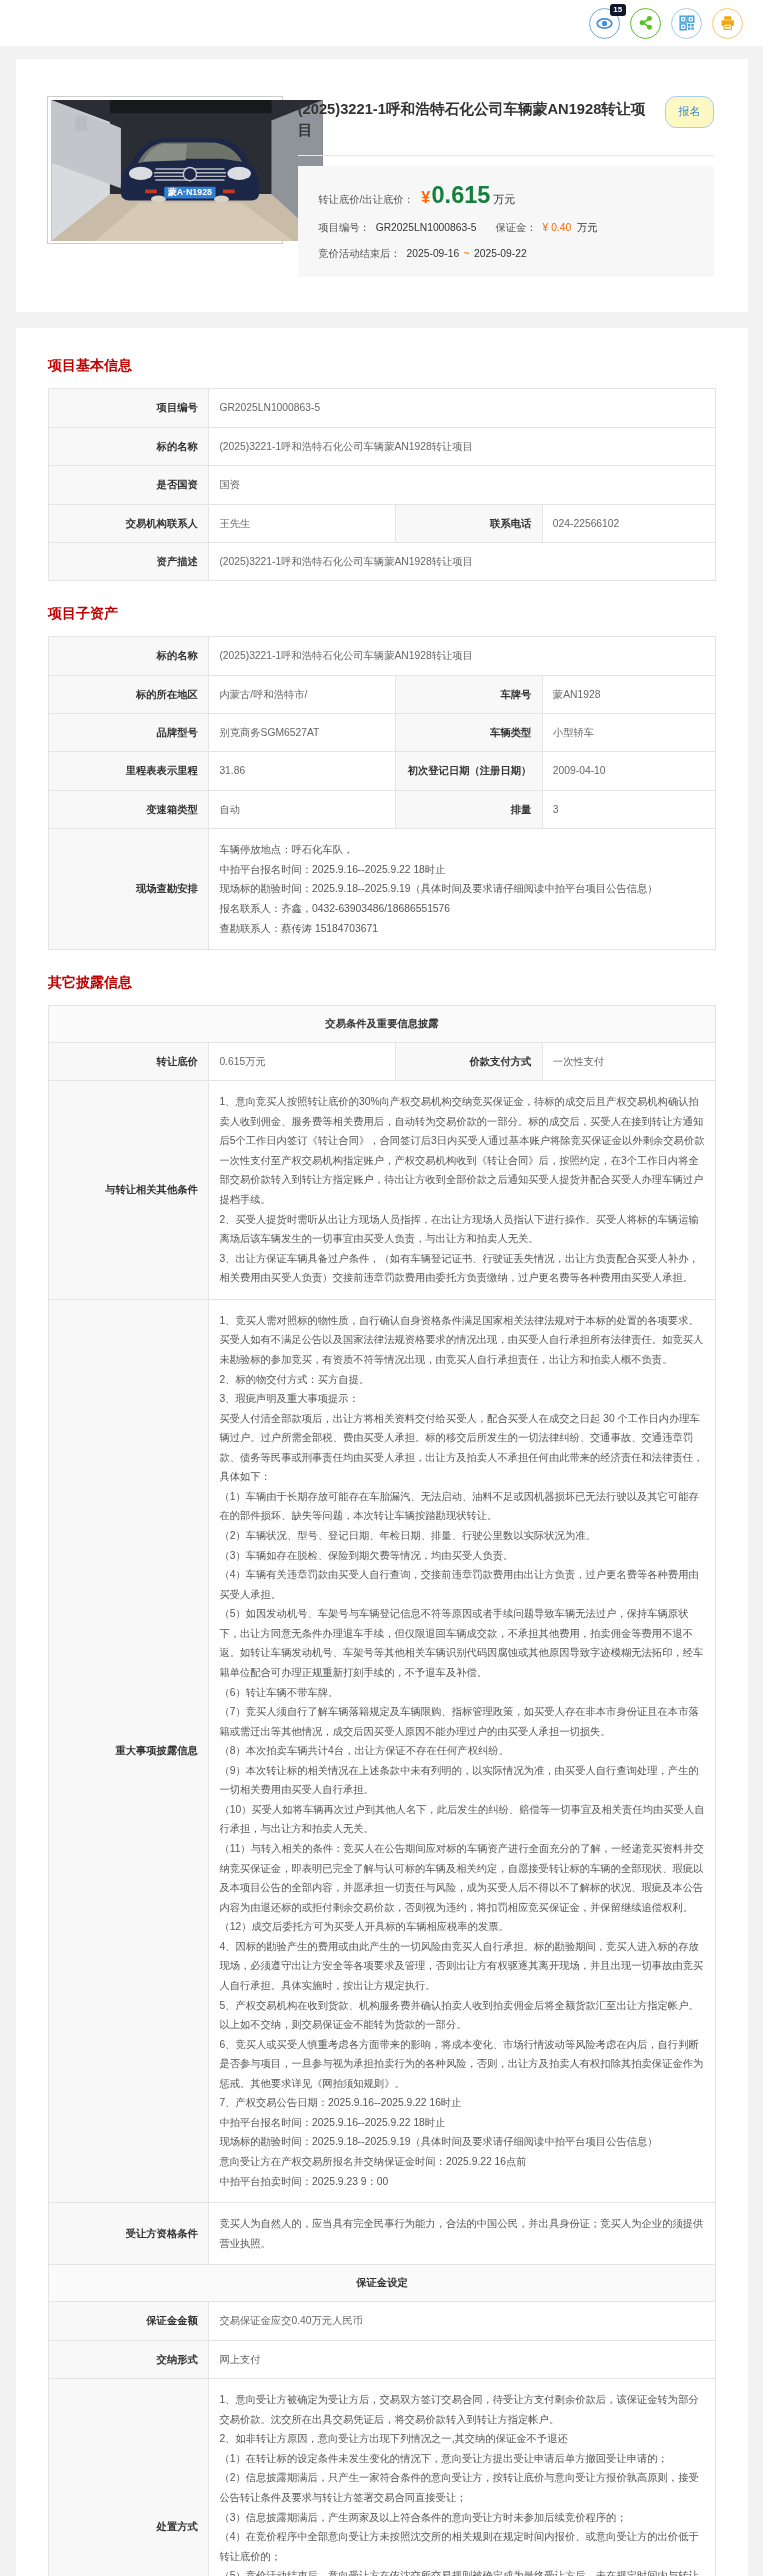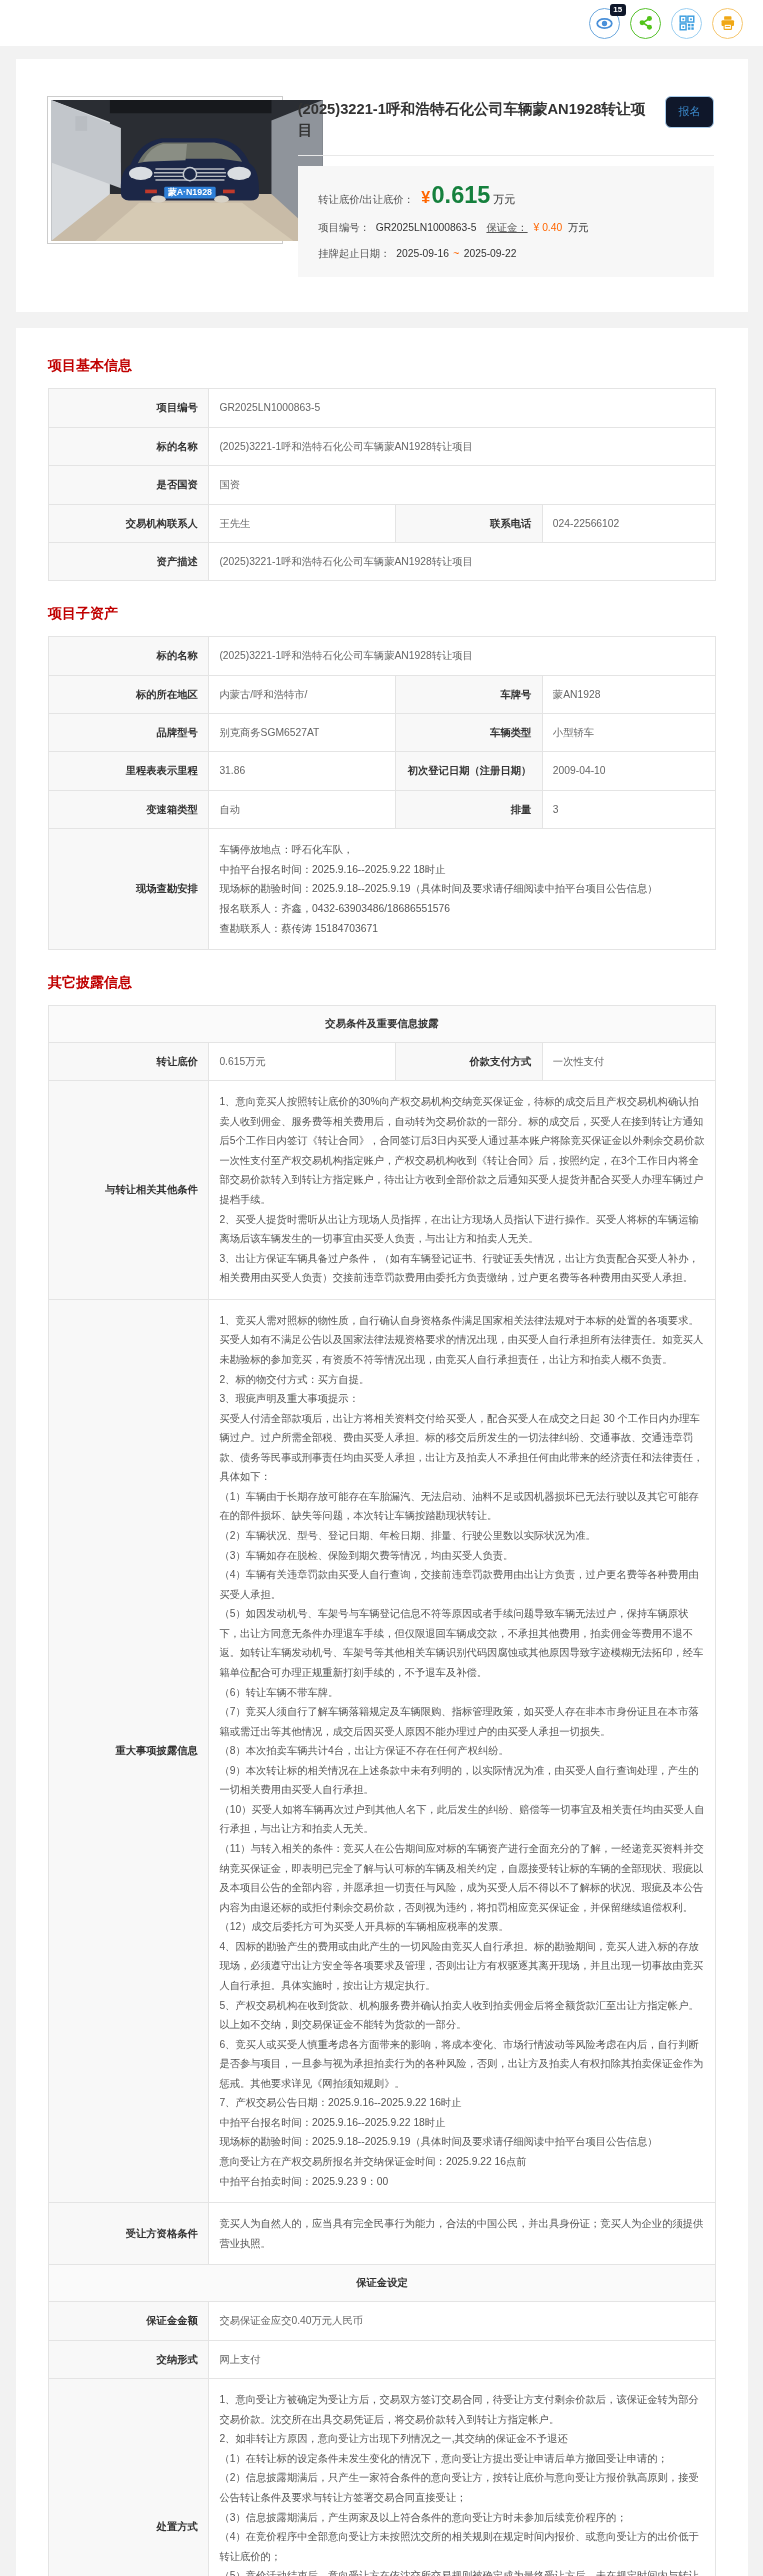--- a/index.html
+++ b/index.html
@@ -15,31 +15,31 @@
   .badge { position:absolute; top:-4.4px; right:-7.3px; background:#0f172a; color:#fff; font-size:8px; line-height:1; padding:2.2px 3.7px; border-radius:2.9px; font-weight:bold; }
   .content { padding:13.2px 16px 10.3px; }
   .card { background:#fff; }
   
   .header-card { display:flex; padding:37px 34px 35px 31px; margin-bottom:16px; }
   .photo-frame { border:0.7px solid #ccc; background:#fff; padding:2.9px; width:236px; height:148px; flex:none; }
   .photo-frame svg { display:block; }
   .header-right { flex:1; margin-left:14.7px; min-width:0; }
   .title-row { display:flex; justify-content:space-between; align-items:flex-start; }
   .proj-title { font-size:14.7px; font-weight:bold; color:#333; margin:0; line-height:1.4; padding-top:2.9px; }
-  .apply-btn { flex:none; margin-left:10px; font-size:11px; color:#3a87c8; background:#0f172a; border:0.7px solid #a9cdec; border-radius:6px; padding:7.3px 12.5px; cursor:pointer; font-family:inherit; }
+  .apply-btn { flex:none; margin-left:10px; font-size:11px; color:#3a87c8; background:#fef9c3; border:0.7px solid #a9cdec; border-radius:11px; padding:7.3px 12.5px; cursor:pointer; font-family:inherit; }
   .title-divider { border:none; border-top:0.7px solid #e8e8e8; margin:14.7px 0 10.3px; }
   .price-box { background:#f7f7f7; padding:16px 20.6px 14.7px; }
   .price-row { display:flex; align-items:baseline; margin-bottom:11.8px; font-size:10.3px; color:#555; }
   .price-row:last-child { margin-bottom:1.5px; }
   .price-cny { color:#ff6600; font-size:16px; font-weight:bold; margin-left:7.3px; }
   .price-num { color:#15803d; font-size:23.5px; font-weight:bold; margin:0 2.9px 0 1.5px; }
   .price-unit { color:#333; font-size:11px; }
   .plain-val { color:#333; margin-left:5.9px; }
   .orange { color:#ff6600; }
-  .deposit-label { margin-left:10px;text-decoration:underline; }
+  .deposit-label { margin-left:19px; }
   .dep-num { color:#ff6600; margin:0 2.9px 0 5.9px; }
   
   .main-card { padding:29px 32px 25px; }
   .sec-heading { color:#c00000; font-size:14px; font-weight:bold; margin:23.5px 0 13.2px; }
   .sec-heading:first-child { margin-top:0; }
   table.t { width:100%; border-collapse:collapse; table-layout:fixed; }
   table.t td { border:0.7px solid #e4e4e4; font-size:10.3px; padding:11px 10.3px; vertical-align:middle; word-break:break-word; }
   td.lbl { background:#f8f8f8; text-align:right; color:#333; font-weight:bold; white-space:pre-line; line-height:1.5; }
   td.val { color:#666; background:#fff; line-height:1.5; }
   td.hdr { text-align:center; font-weight:bold; color:#333; font-size:11px; background:#fafafa; padding:9.5px 7.3px; }
@@ -141,21 +141,21 @@
           </div>
           <div class="price-row">
             <span>项目编号：</span>
             <span class="plain-val">GR2025LN1000863-5</span>
             <span class="deposit-label">保证金：</span>
             <span class="dep-num">¥</span>
               <span class="orange">0.40</span>
             <span class="plain-val">万元</span>
           </div>
           <div class="price-row">
-            <span>挂牌起止日期：</span>
+            <span>竞价活动结束后：</span>
             <span class="plain-val">2025-09-16</span>
             <span class="orange" style="margin:0 4.4px;">~</span>
             <span class="plain-val" style="margin-left:0;">2025-09-22</span>
           </div>
         </div>
       </div>
     </div>
 
     <div class="card main-card">
 

